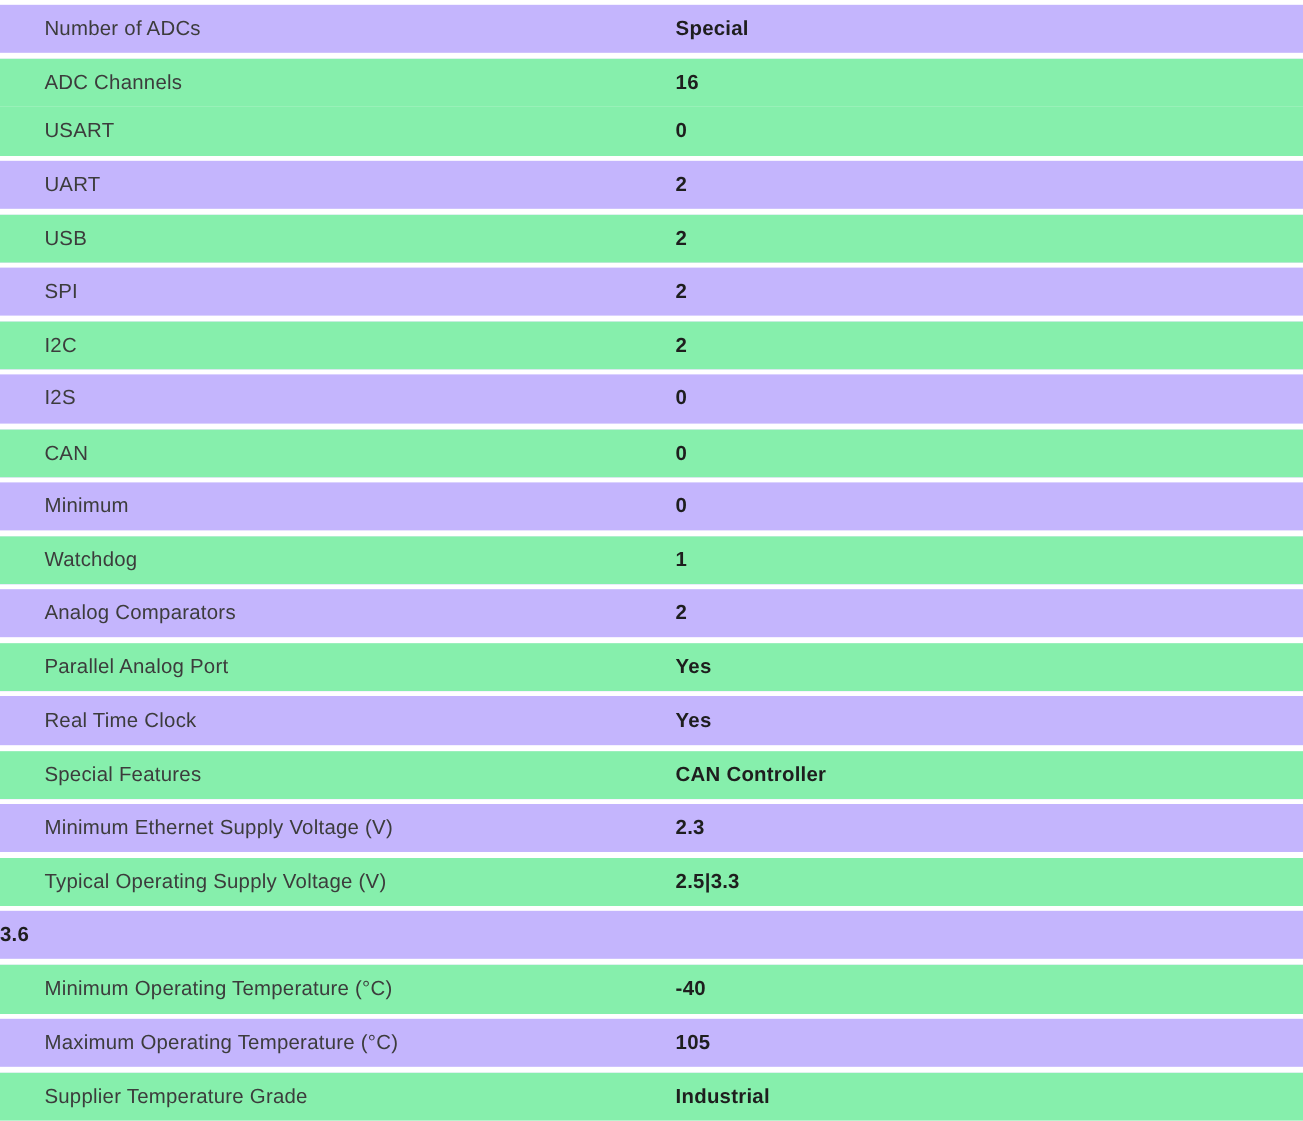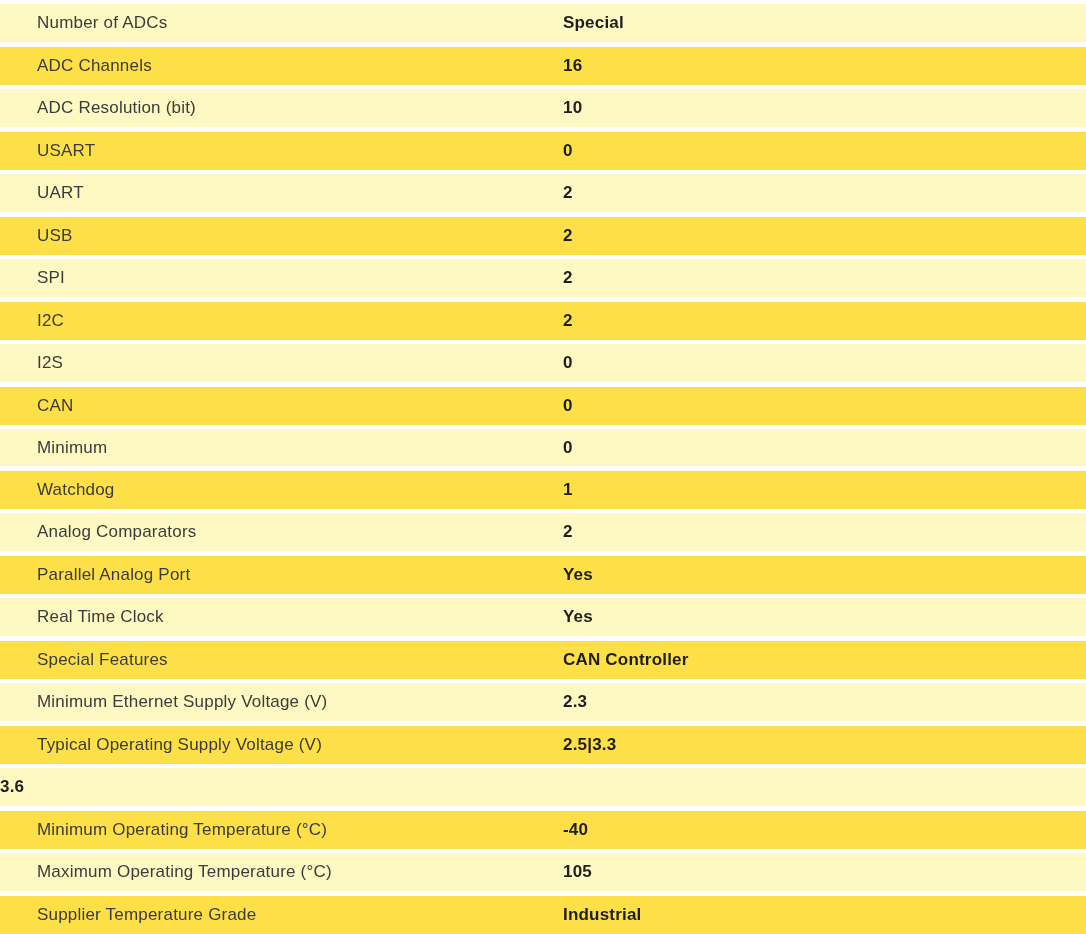--- a/index.html
+++ b/index.html
@@ -13,24 +13,24 @@
     height: 934px;
     display: flex;
     flex-direction: column;
     overflow: hidden;
   }
   .spec-row {
     flex: 1 1 0;
     display: flex;
     align-items: center;
     box-sizing: border-box;
-    background: #fde047;
+    background: #86efac;
   }
   .spec-row.alt {
-    background: #fef9c3;
+    background: #c4b5fd;
     border-top: 4px solid #ffffff;
     border-bottom: 5px solid #ffffff;
   }
   .cell-label {
     flex: 0 0 563px;
     box-sizing: border-box;
     padding-left: 37px;
     font-size: 17px;
     letter-spacing: 0.2px;
     color: #3c3c3c;
@@ -50,24 +50,20 @@
 
 <div class="spec-table">
 
   <div class="spec-row alt">
     <div class="cell-label">Number of ADCs</div>
     <div class="cell-value">Special</div>
   </div>
   <div class="spec-row">
     <div class="cell-label">ADC Channels</div>
     <div class="cell-value">16</div>
-  </div>
-  <div class="spec-row alt">
-    <div class="cell-label">ADC Resolution (bit)</div>
-    <div class="cell-value">10</div>
   </div>
   <div class="spec-row">
     <div class="cell-label">USART</div>
     <div class="cell-value">0</div>
   </div>
   <div class="spec-row alt">
     <div class="cell-label">UART</div>
     <div class="cell-value">2</div>
   </div>
   <div class="spec-row">

